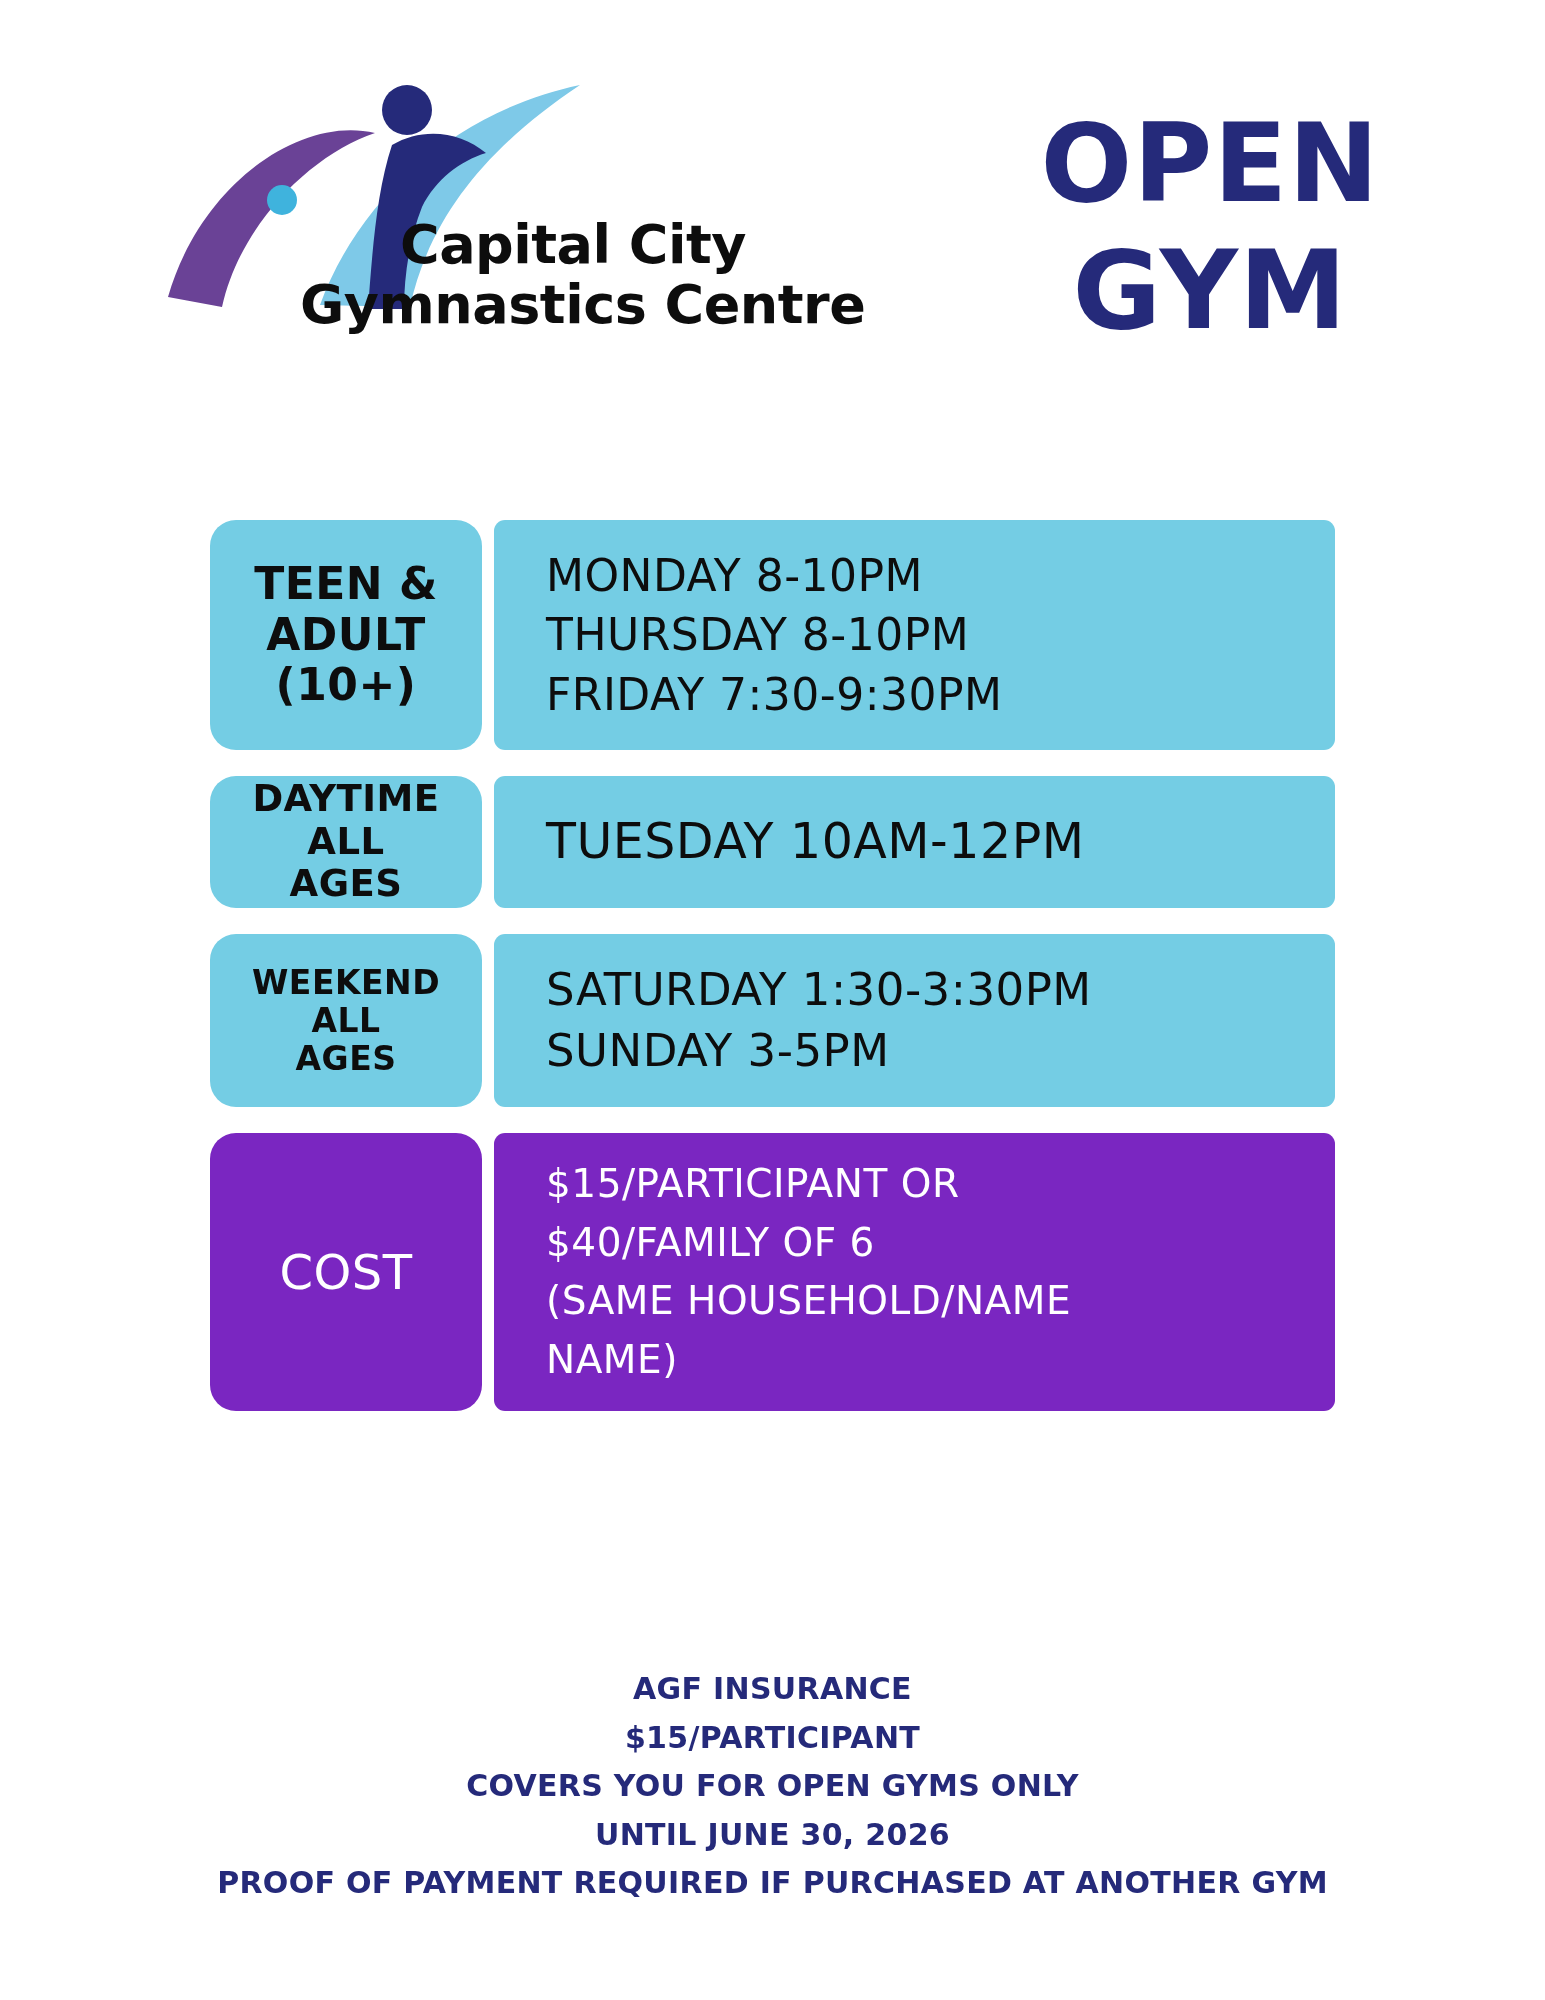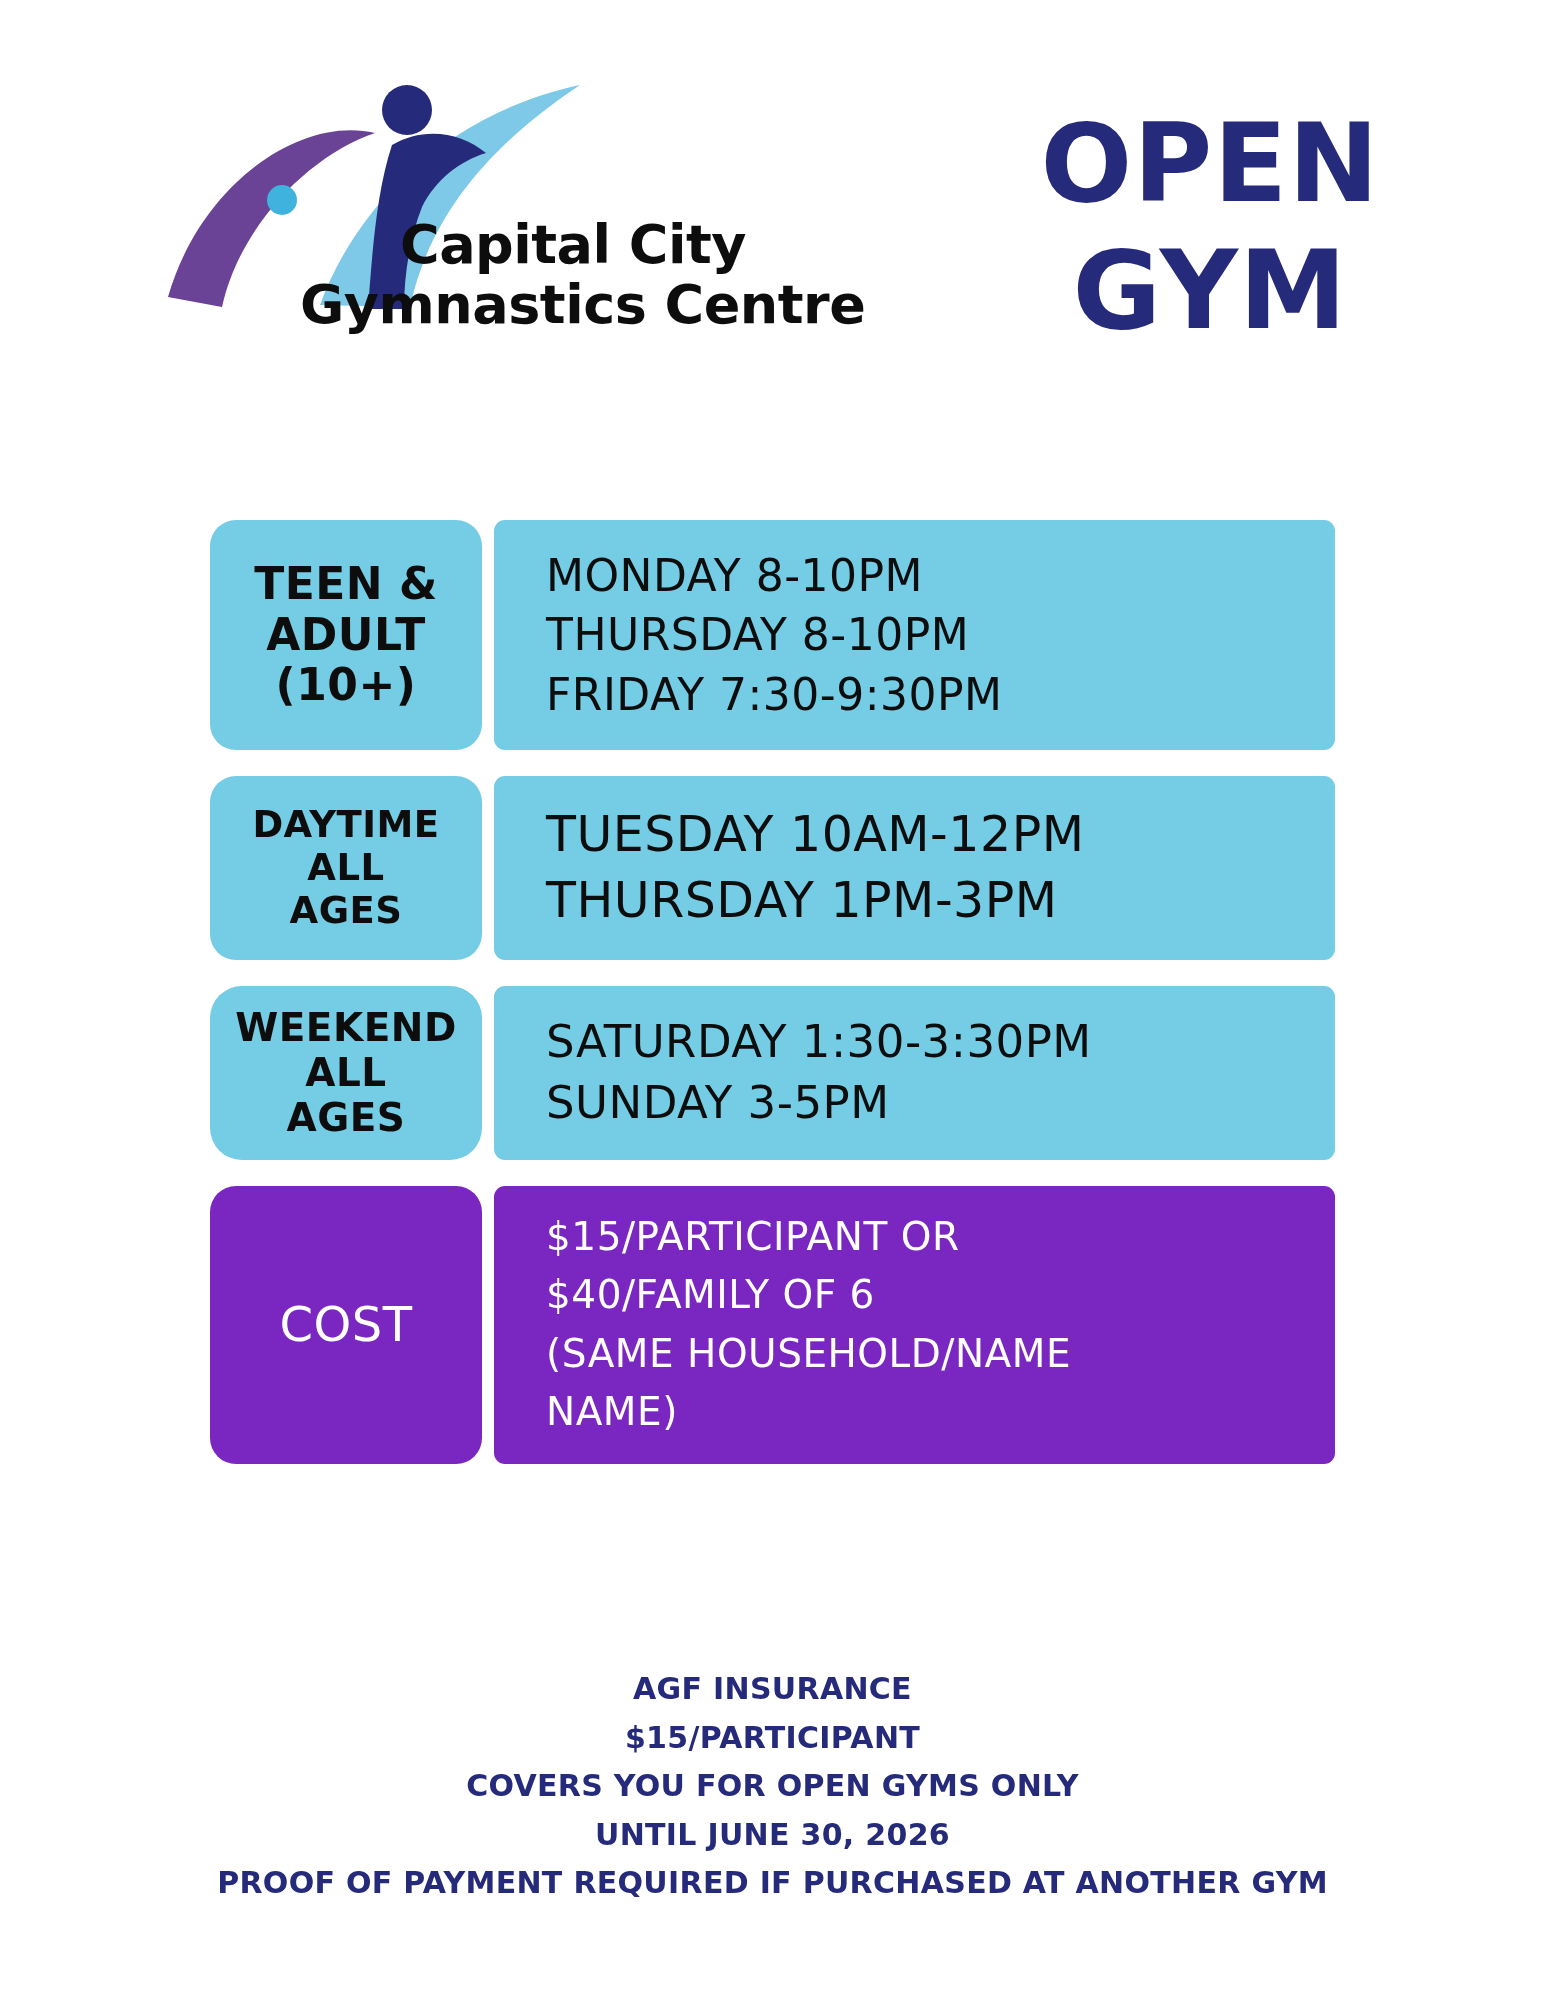--- a/index.html
+++ b/index.html
@@ -112,21 +112,21 @@
     letter-spacing: 0.5px;
   }
 
   .blue { background: #74cde4; }
   .purple { background: #7a26c1; }
 
   .row-teen .cell-label { font-size: 44px; }
   .row-teen .cell-times { font-size: 44px; }
   .row-daytime .cell-label { font-size: 37px; }
   .row-daytime .cell-times { font-size: 49px; line-height: 1.35; }
-  .row-weekend .cell-label { font-size: 39px; border-radius: 32px; }
+  .row-weekend .cell-label { font-size: 33px; }
   .row-weekend .cell-times { font-size: 45px; }
   .row-cost .cell-label {
     font-size: 48px;
     color: #ffffff;
     font-weight: normal;
   }
   .row-cost .cell-times {
     font-size: 39px;
     color: #ffffff;
     line-height: 1.5;
@@ -205,21 +205,20 @@
   <div class="row row-daytime">
     <div class="cell-label blue">
       <div>
         <span class="lbl-line">DAYTIME</span>
         <span class="lbl-line">ALL</span>
         <span class="lbl-line">AGES</span>
       </div>
     </div>
     <div class="cell-times blue">
       <span class="time-line">TUESDAY 10AM-12PM</span>
-      <span class="time-line">THURSDAY 1PM-3PM</span>
     </div>
   </div>
 
   <div class="row row-weekend">
     <div class="cell-label blue">
       <div>
         <span class="lbl-line">WEEKEND</span>
         <span class="lbl-line">ALL</span>
         <span class="lbl-line">AGES</span>
       </div>

